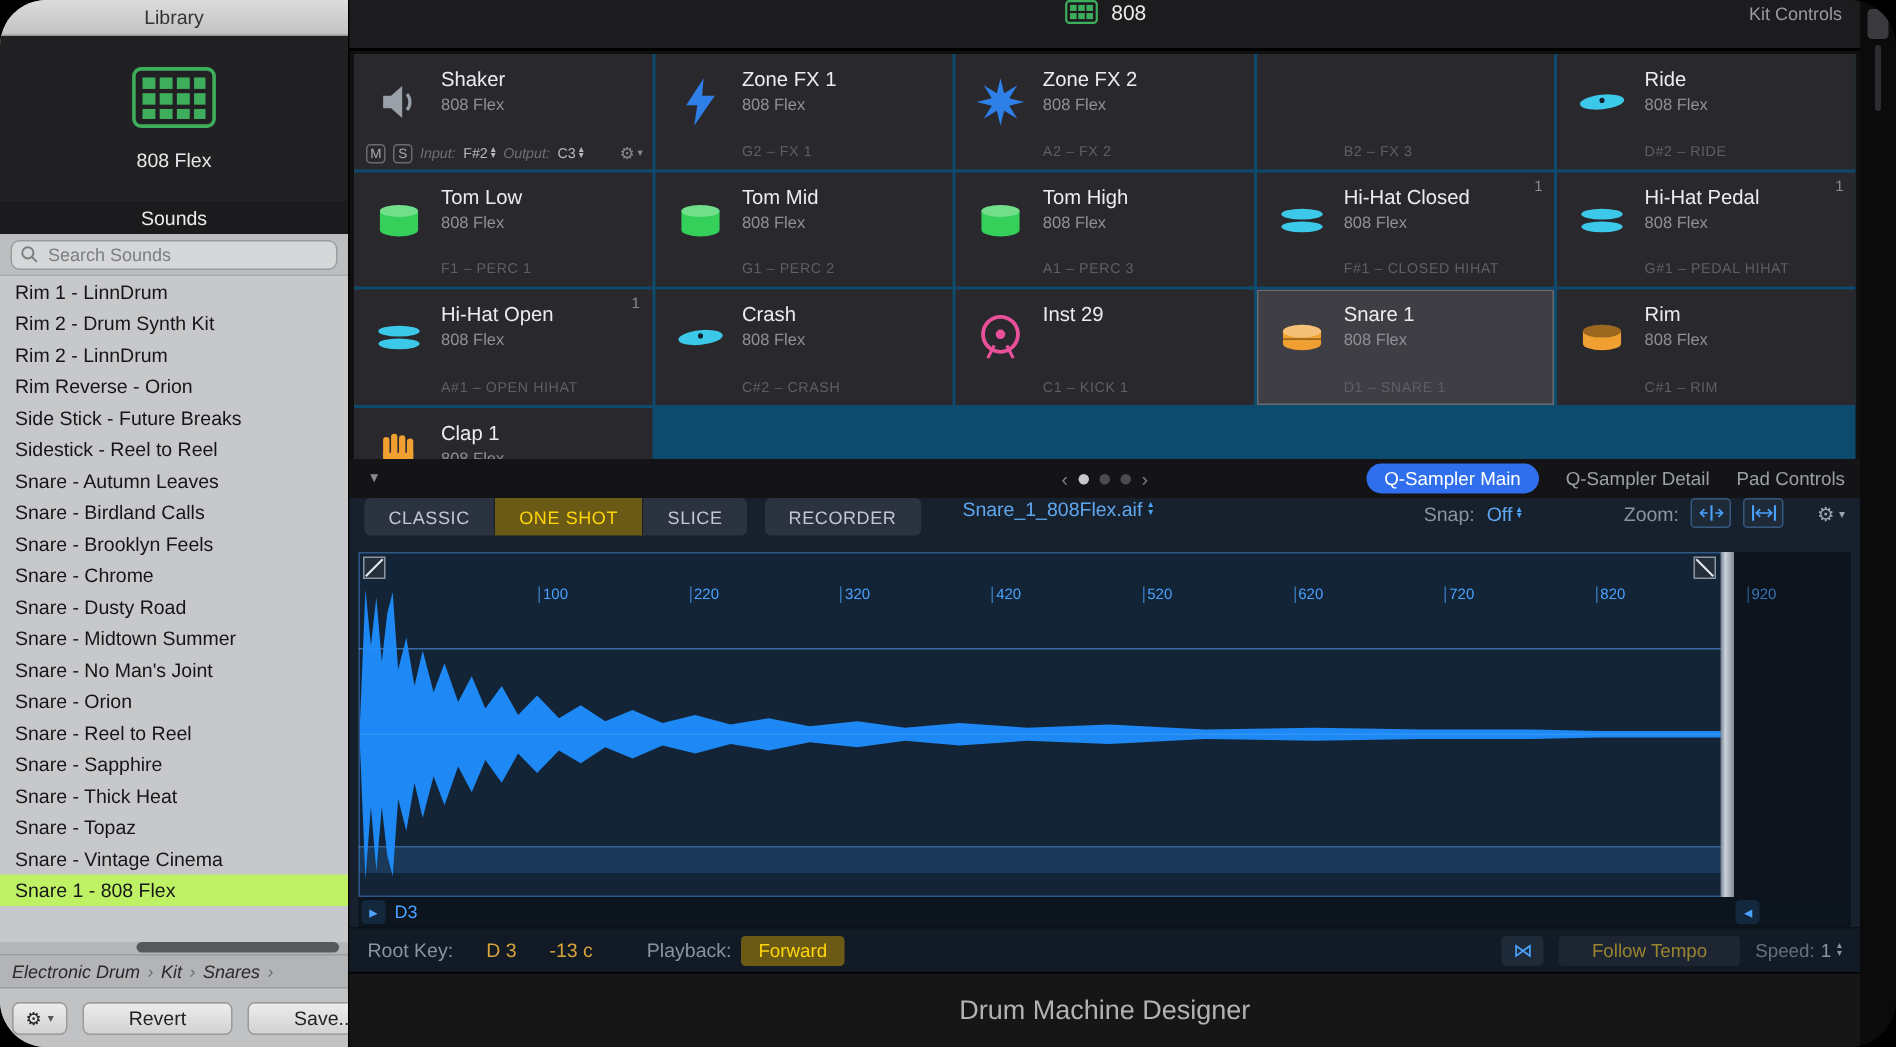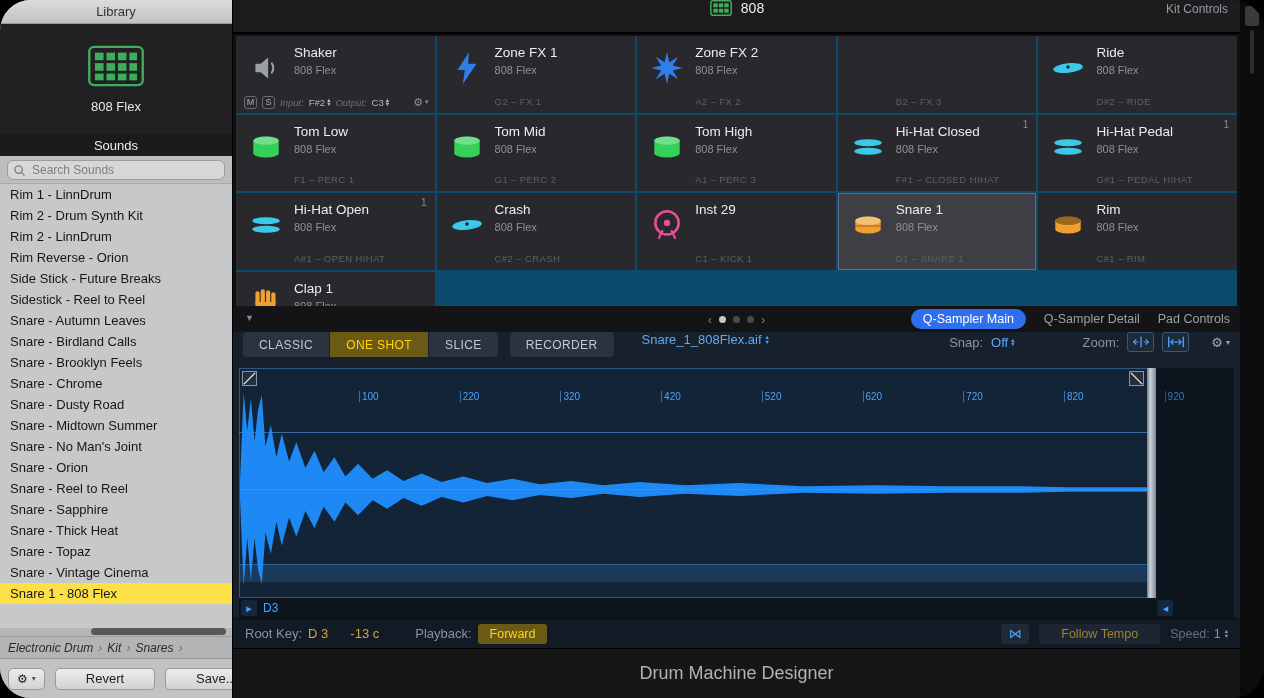--- a/index.html
+++ b/index.html
@@ -20,21 +20,21 @@
   .search-row{position:absolute;top:156px;left:0;right:0;height:28px;background:#bcbec0;
       display:flex;align-items:center;padding:0 7px;border-bottom:1px solid #a8aaac;}
   .search-field{position:relative;flex:1;height:20px;}
   .search-field input{width:100%;height:20px;border:1px solid #9a9c9e;border-radius:6px;
       background:#d6d7d8;padding:0 6px 0 24px;font-size:12px;color:#3a3a3a;outline:none;
       font-family:"Liberation Sans",sans-serif;}
   .search-field input::placeholder{color:#7c7e80;}
   .mag{position:absolute;left:6px;top:3px;width:13px;height:13px;}
   .sounds-list{position:absolute;top:184px;bottom:70px;left:0;right:0;background:#c6c8ca;overflow:hidden;}
   .sound-row{height:21px;line-height:21px;padding-left:10px;font-size:13px;color:#161618;white-space:nowrap;}
-  .sound-row.selected{background:#fde047;}
+  .sound-row.selected{background:#bef264;}
   .hscroll{position:absolute;bottom:62px;left:0;right:0;height:8px;background:#b4b6b8;}
   .hscroll .thumb{position:absolute;right:6px;width:58%;height:7px;top:0;background:#56585a;border-radius:4px;}
   .crumbs{position:absolute;bottom:40px;left:0;right:0;height:22px;background:#b2b4b6;
       border-top:1px solid #9a9c9e;display:flex;align-items:center;padding-left:8px;gap:5px;
       font-size:12px;color:#2a2a2c;white-space:nowrap;overflow:hidden;font-style:italic;}
   .csep{color:#6a6c6e;}
   .lib-actions{position:absolute;bottom:0;left:0;right:0;height:40px;background:#c0c2c4;
       border-top:1px solid #9a9c9e;display:flex;align-items:center;gap:10px;padding:0 8px;}
   .mac-btn{height:22px;border:1px solid #9a9a9c;border-radius:5px;font-size:13px;color:#222;
       background:linear-gradient(#ececec,#d2d2d2);padding:0 30px;font-family:"Liberation Sans",sans-serif;
@@ -120,21 +120,21 @@
   .key-btn{position:absolute;bottom:2px;width:16px;height:16px;background:#13283c;color:#4aa3ff;
       border-radius:3px;display:flex;align-items:center;justify-content:center;font-size:11px;}
   .key-btn.kb-left{left:2px;}
   .key-btn.kb-right{left:calc(91.5% + 8px);}
   .key-label{position:absolute;left:24px;bottom:3px;color:#4aa3ff;font-size:12px;}
 
   .qfooter{position:absolute;left:0;right:0;bottom:0;height:30px;background:#111a25;
       border-top:1px solid #0a1016;display:flex;align-items:center;padding:0 12px;gap:6px;font-size:13px;}
   .lbl{color:#8a94a0;}
   .val-orange{color:var(--value-orange,#d8a43c);}
-  .mr16{margin-right:16px;} .mr30{margin-right:30px;}
+  .mr16{margin-right:16px;margin-left:16px;} .mr30{margin-right:30px;}
   .fwd-btn{height:20px;padding:0 12px;border-radius:3px;background:var(--mode-yellow-bg,#6a5a16);
       color:var(--mode-yellow,#ffd60a);font-size:12.5px;display:inline-flex;align-items:center;}
   .qf-right{margin-left:auto;display:flex;align-items:center;gap:10px;}
   .bow-btn{width:28px;height:20px;background:#1f2a38;border-radius:3px;color:#4aa3ff;
       display:inline-flex;align-items:center;justify-content:center;font-size:13px;}
   .ft-btn{height:20px;padding:0 22px;background:#1c2531;border-radius:3px;color:#9a8530;
       font-size:12.5px;display:inline-flex;align-items:center;}
   .speed{display:inline-flex;align-items:center;gap:4px;color:#66707c;font-size:12.5px;}
   .speed b{color:#8a94a0;font-weight:normal;}
 

